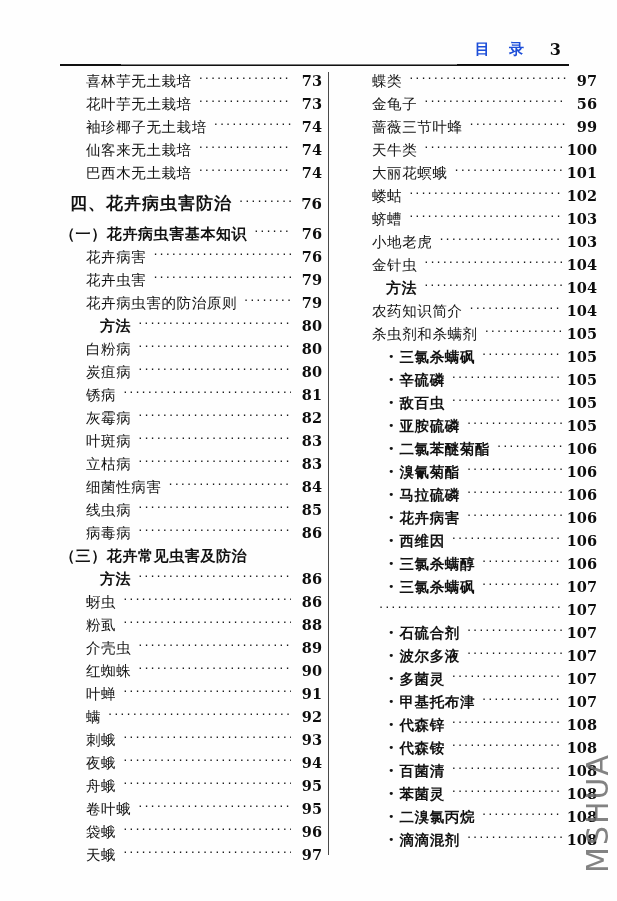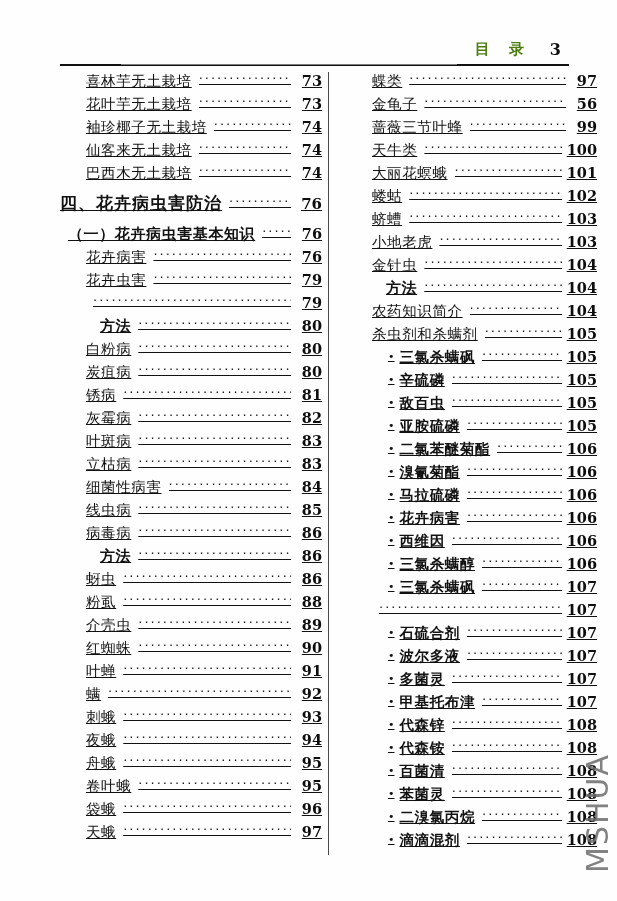--- a/index.html
+++ b/index.html
@@ -33,21 +33,21 @@
   }
   .header-title {
     position: absolute;
     right: 38px;
     top: 0;
     font-family: "DejaVu Sans", "Liberation Sans", sans-serif;
     font-weight: bold;
     font-size: 15px;
     letter-spacing: 7px;
     white-space: nowrap;
-    color: #4d7c0f;
+    color: #1d4ed8;
   }
   .header-folio {
     position: absolute;
     right: 8px;
     top: 0;
     font-family: "DejaVu Serif", "Liberation Serif", serif;
     font-weight: bold;
     font-size: 16px;
     color: #0d0d0d;
   }
@@ -71,21 +71,20 @@
   }
 
   
   .columns {
     position: absolute;
     top: 72px;
     left: 60px;
     right: 28px;
     bottom: 46px;
     display: flex;
-    text-decoration: underline;
   }
   .col {
     position: relative;
     box-sizing: border-box;
   }
   .col-left  { width: 268px; padding-right: 6px; }
   .col-rule  {
     width: 0;
     border-left: 1px solid #2a2a2a;
     margin: 0 0 0 0;
@@ -124,22 +123,22 @@
     flex: 0 0 auto;
     min-width: 26px;
     text-align: right;
     font-family: "DejaVu Serif", "Liberation Serif", serif;
     font-weight: bold;
     font-size: 14.5px;
     color: #0d0d0d;
   }
 
   
-  .lv-h   { margin-left: 0px;  }
-  .lv-sec { margin-left: 8px;  }
+  .lv-h   { margin-left: 10px;  }
+  .lv-sec {  }
   .lv-1   { margin-left: 26px; }
   .lv-2   { margin-left: 40px; }
   .lv-b   { margin-left: 42px; }
 
   
   .entry.heading {
     height: 30px;
     margin-top: 5px;
     margin-bottom: 3px;
   }
@@ -240,20 +239,21 @@
           <span class="lbl">花卉病害</span>
           <span class="dots">··············································</span>
           <span class="pg">76</span>
         </div>
         <div class="entry lv-1">
           <span class="lbl">花卉虫害</span>
           <span class="dots">··············································</span>
           <span class="pg">79</span>
         </div>
         <div class="entry lv-1">
+          <span class="lbl">花卉病虫害的防治原则</span>
           <span class="dots">··············································</span>
           <span class="pg">79</span>
         </div>
         <div class="entry lv-2 group">
           <span class="lbl">方法</span>
           <span class="dots">··············································</span>
           <span class="pg">80</span>
         </div>
         <div class="entry lv-1">
           <span class="lbl">白粉病</span>
@@ -292,20 +292,25 @@
         </div>
         <div class="entry lv-1">
           <span class="lbl">线虫病</span>
           <span class="dots">··············································</span>
           <span class="pg">85</span>
         </div>
         <div class="entry lv-1">
           <span class="lbl">病毒病</span>
           <span class="dots">··············································</span>
           <span class="pg">86</span>
+        </div>
+        <div class="entry lv-sec group nodots">
+          <span class="lbl">（三）花卉常见虫害及防治</span>
+          <span class="dots">··············································</span>
+          <span class="pg"></span>
         </div>
         <div class="entry lv-2 group">
           <span class="lbl">方法</span>
           <span class="dots">··············································</span>
           <span class="pg">86</span>
         </div>
         <div class="entry lv-1">
           <span class="lbl">蚜虫</span>
           <span class="dots">··············································</span>
           <span class="pg">86</span>

